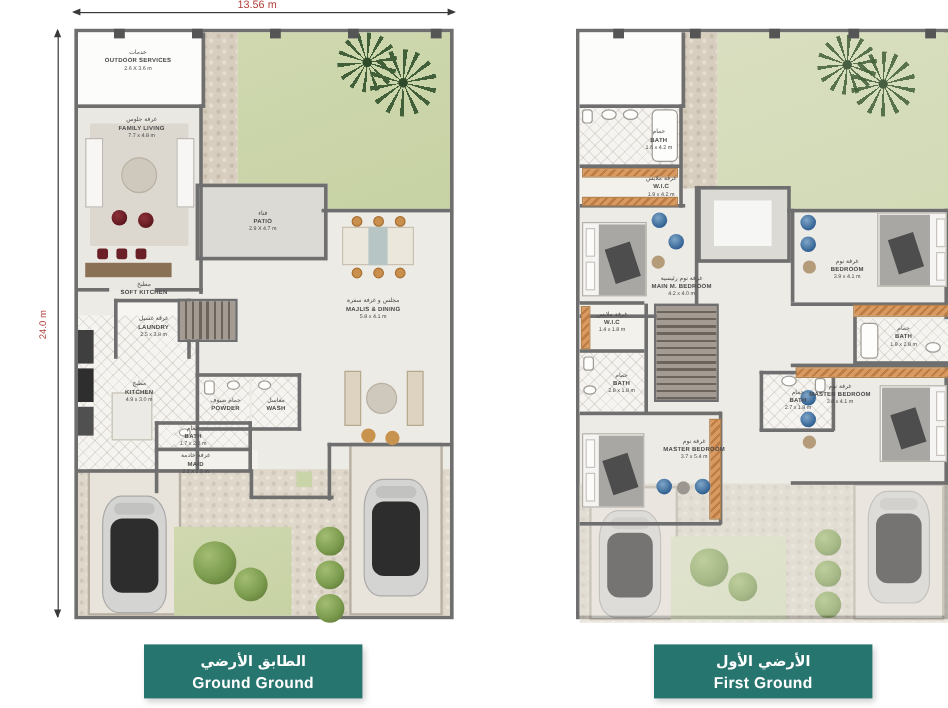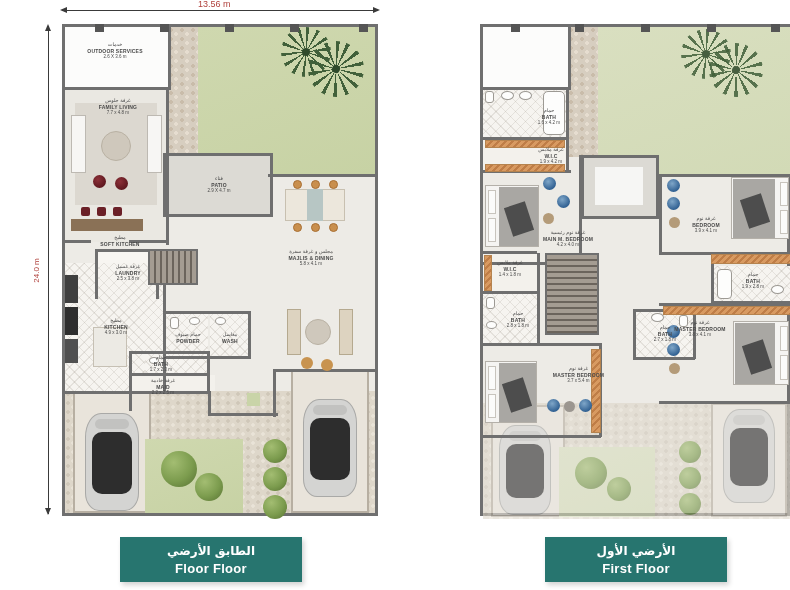--- a/index.html
+++ b/index.html
@@ -381,20 +381,20 @@
     </div>
     <div class="rl" style="left:58px;top:338px;width:75px;">
       <span class="ar" dir="rtl">غرفة نوم</span>
       <span class="en">MASTER BEDROOM</span>
       <span class="sz">3.7 x 5.4 m</span>
     </div>
   </div>
 
   <div class="tag" style="left:120px;top:537px;">
     <span class="tar" dir="rtl">الطابق الأرضي</span>
-    <span class="ten">Floor Floor</span>
+    <span class="ten">Ground Ground</span>
   </div>
   <div class="tag" style="left:545px;top:537px;">
     <span class="tar" dir="rtl">الأرضي الأول</span>
-    <span class="ten">First Floor</span>
+    <span class="ten">First Ground</span>
   </div>
 
 </div>
 
 </body></html>

